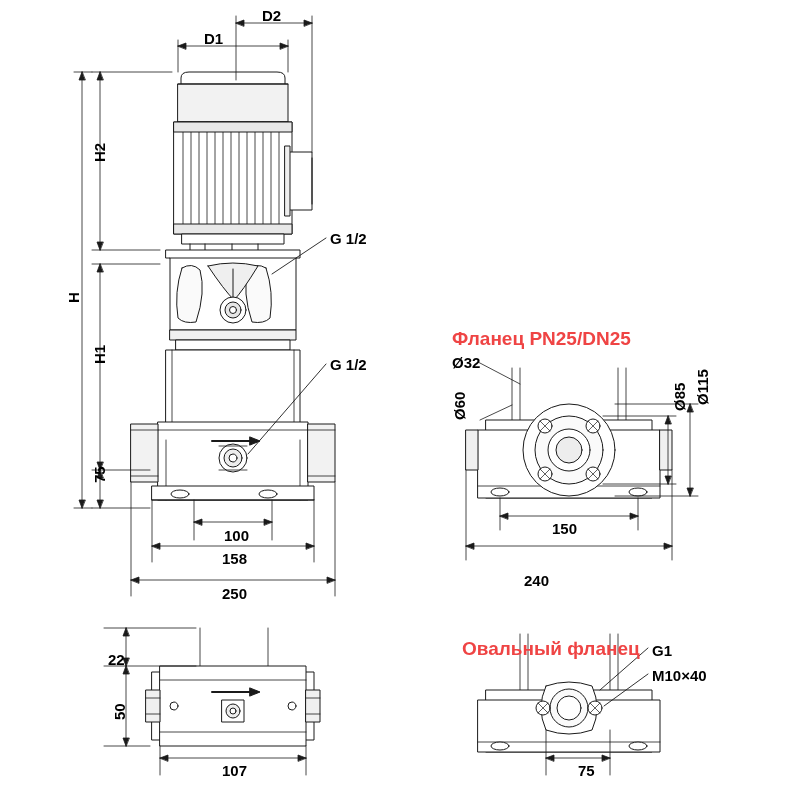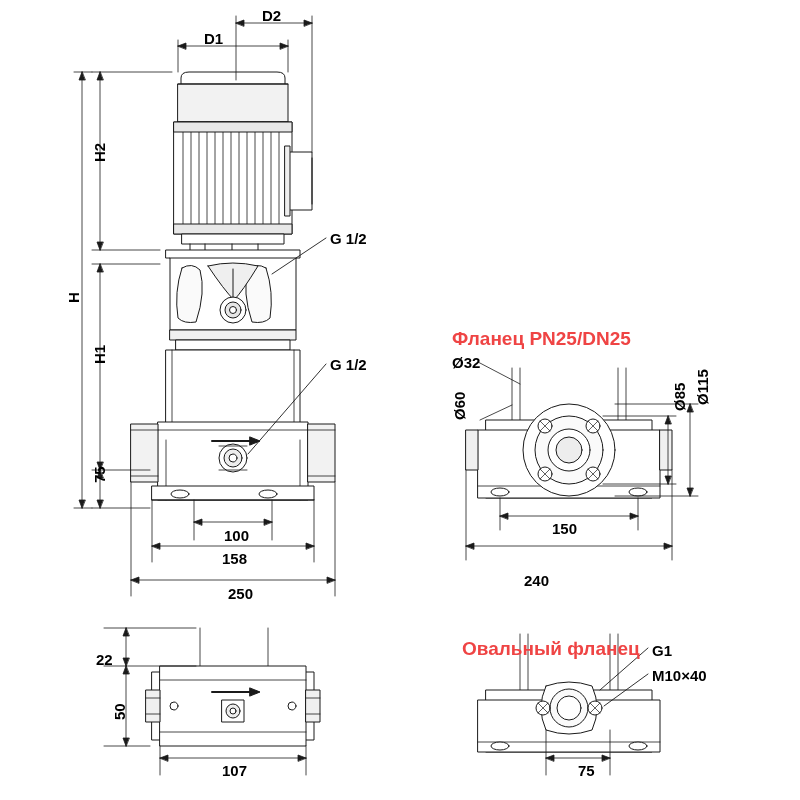--- a/index.html
+++ b/index.html
@@ -339,25 +339,25 @@
   <div class="title" style="left:462px; top:639px;">Овальный фланец</div>
 
   <div class="lbl" style="left:204px; top:31px;">D1</div>
   <div class="lbl" style="left:262px; top:8px;">D2</div>
   <div class="lbl rot" style="left:66px; top:303px;">H</div>
   <div class="lbl rot" style="left:92px; top:364px;">H1</div>
   <div class="lbl rot" style="left:92px; top:162px;">H2</div>
   <div class="lbl rot" style="left:92px; top:483px;">75</div>
   <div class="lbl" style="left:224px; top:528px;">100</div>
   <div class="lbl" style="left:222px; top:551px;text-align:center;">158</div>
-  <div class="lbl" style="left:228px; top:586px;">250</div>
+  <div class="lbl" style="left:222px; top:586px;">250</div>
   <div class="lbl" style="left:330px; top:231px;">G 1/2</div>
   <div class="lbl" style="left:330px; top:357px;">G 1/2</div>
 
-  <div class="lbl" style="left:96px; top:652px;text-align:center;">22</div>
+  <div class="lbl" style="left:108px; top:652px;text-align:center;">22</div>
   <div class="lbl rot" style="left:112px; top:720px;">50</div>
   <div class="lbl" style="left:222px; top:763px;">107</div>
 
   <div class="lbl" style="left:452px; top:355px;">Ø32</div>
   <div class="lbl rot" style="left:452px; top:420px;">Ø60</div>
   <div class="lbl rot" style="left:672px; top:411px;">Ø85</div>
   <div class="lbl rot" style="left:695px; top:405px;">Ø115</div>
   <div class="lbl" style="left:552px; top:521px;">150</div>
   <div class="lbl" style="left:524px; top:551px;margin-top:22px;">240</div>
 

